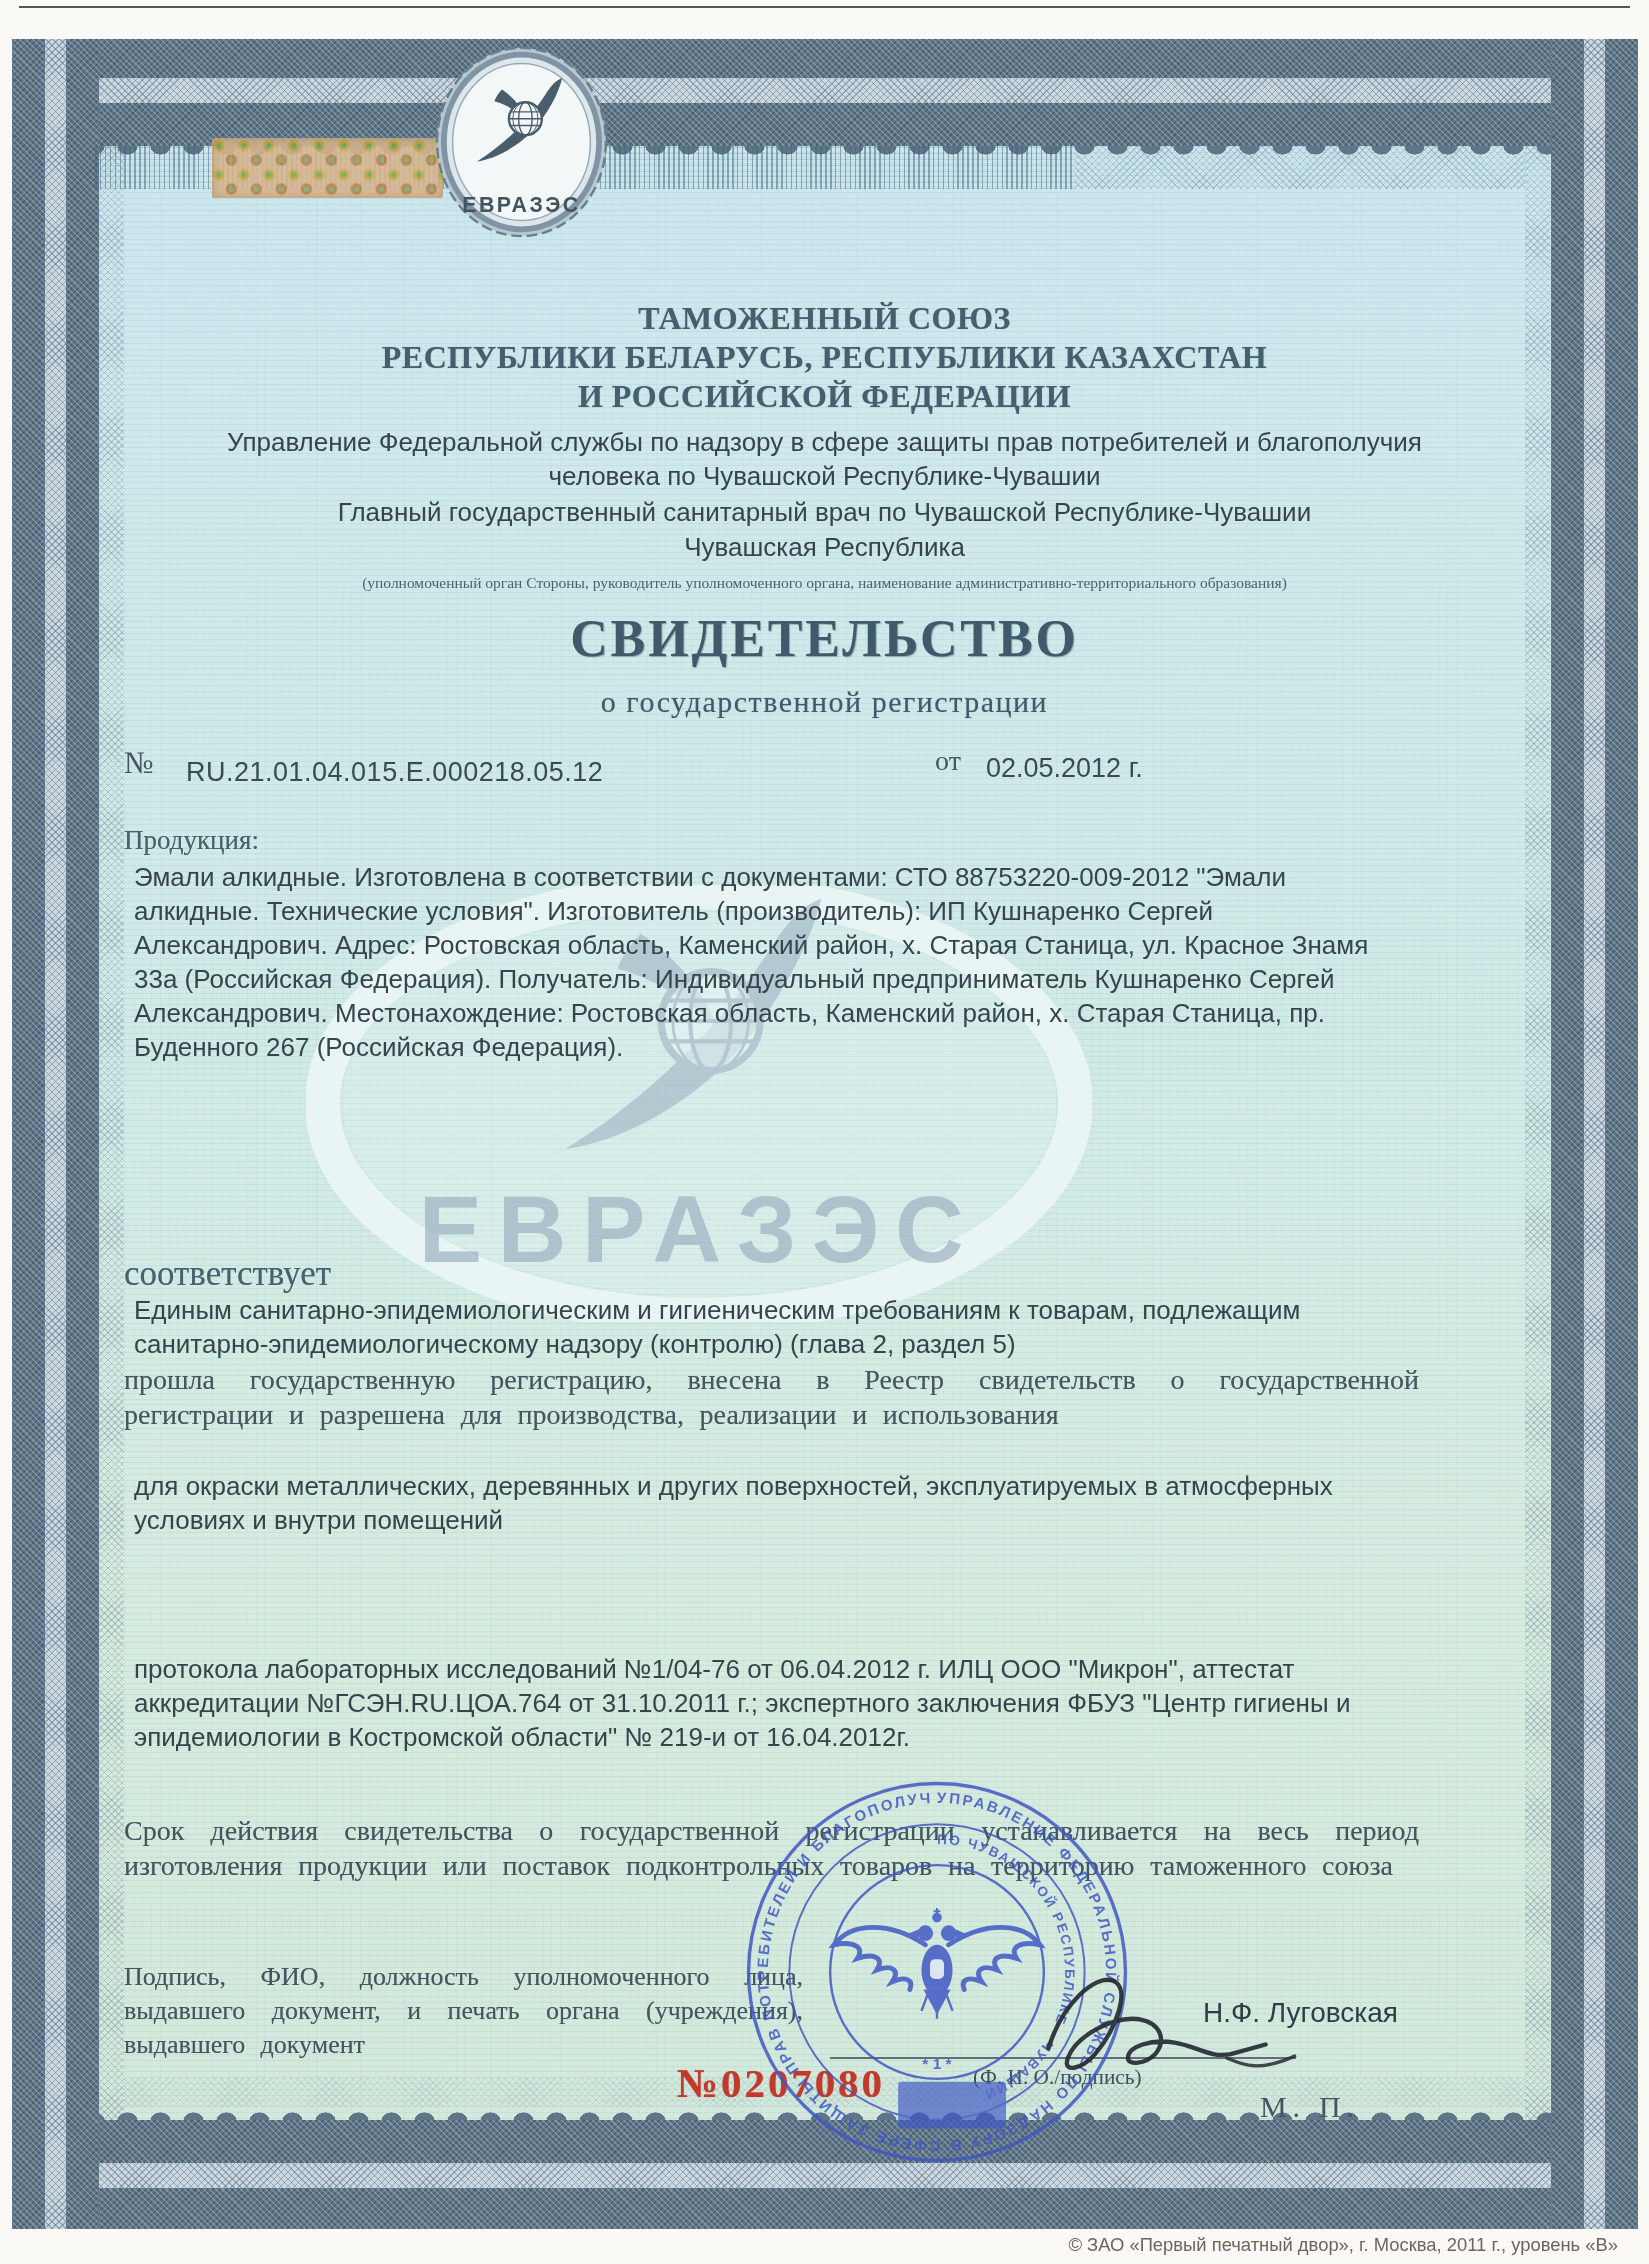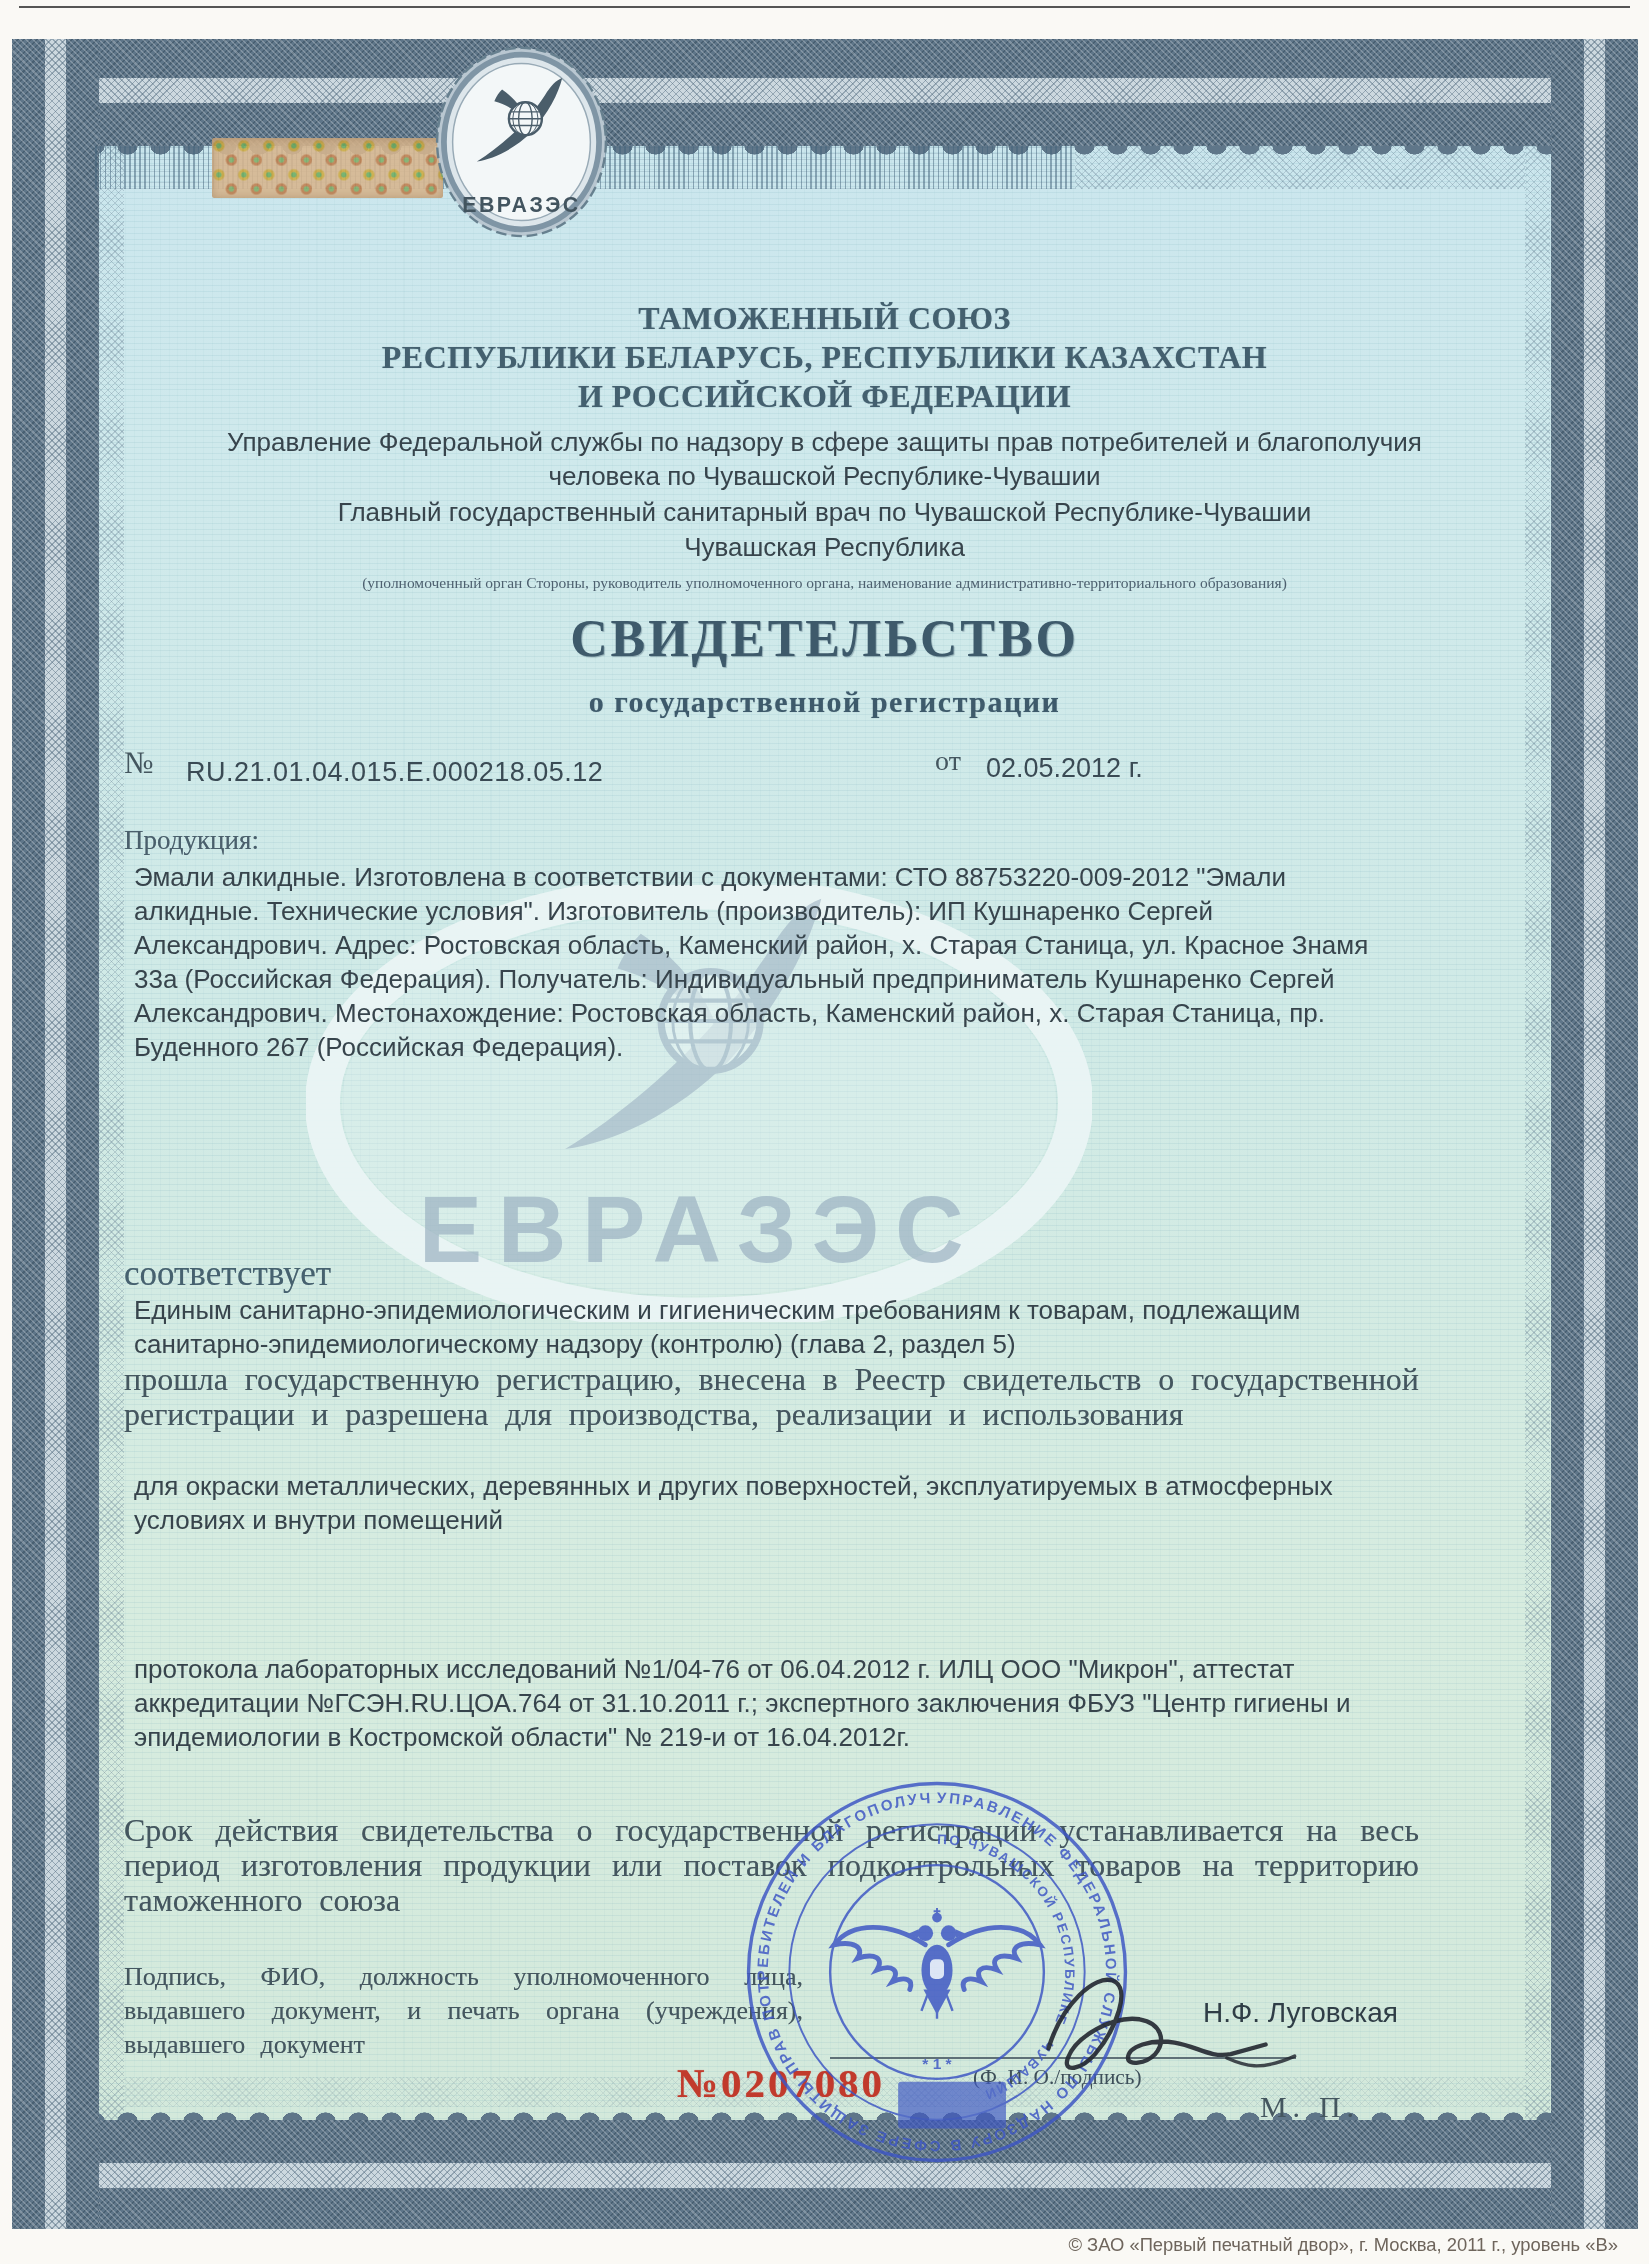--- a/index.html
+++ b/index.html
@@ -46,24 +46,24 @@
   
   .serif{font-family:"Liberation Serif",serif;}
   .sans{font-family:"Liberation Sans",sans-serif;}
   .center{text-align:center;}
   .union-head{font-size:32px;font-weight:bold;color:#44606f;line-height:39px;letter-spacing:0.5px;
       text-shadow:0 0 1px rgba(68,96,111,.45);}
   .authority{font-size:26px;color:#37444c;line-height:34px;}
   .caption{color:#4e6170;}
   .doc-title{font-size:52px;font-weight:bold;letter-spacing:2.9px;color:#3e5a6b;
       text-shadow:1px 1px 1px rgba(40,70,90,.35);}
-  .doc-subtitle{font-size:30px;font-weight:bold;letter-spacing:1.5px;color:#3e5a6b;
+  .doc-subtitle{font-size:30px;font-weight:normal;letter-spacing:1.5px;color:#3e5a6b;
       text-shadow:0 0 1px rgba(40,70,90,.4);}
   .body-sans{font-size:26px;color:#37444c;line-height:34px;}
-  .body-serif{font-size:32px;color:#44565f;line-height:35px;text-align:justify;word-spacing:8.7px;
+  .body-serif{font-size:28px;color:#44565f;line-height:35px;text-align:justify;word-spacing:8.7px;
       text-shadow:0 0 0.5px rgba(68,86,95,.5);}
   .sig-line{height:1.9px;background:#4a5a64;opacity:.85;}
   .serial{font-family:"Liberation Serif",serif;font-size:41px;font-weight:600;color:#c13a2c;
       letter-spacing:2.9px;text-shadow:0 0 1px rgba(193,58,44,.6);}
   .copyright{font-size:18.4px;color:#6e655c;}
 </style>
 </head>
 <body>
 
 <div id="page">

